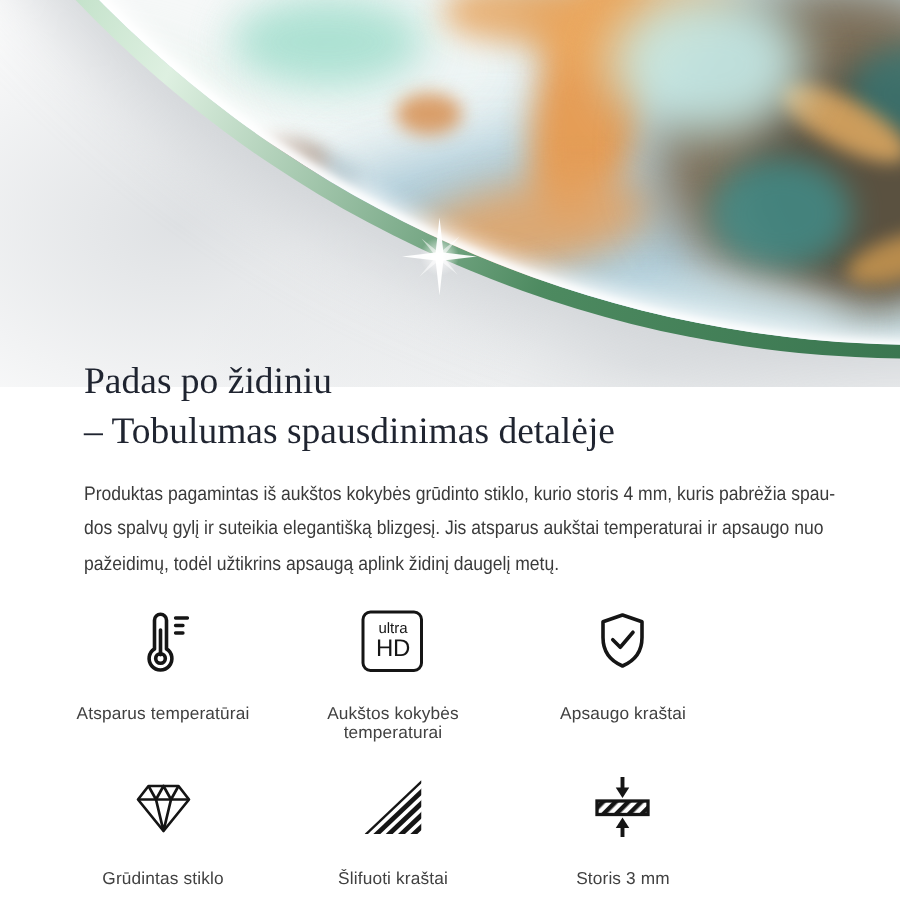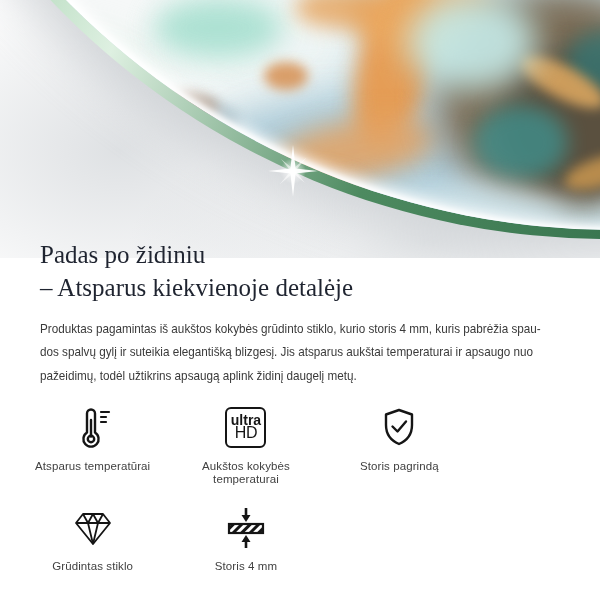--- a/index.html
+++ b/index.html
@@ -18,40 +18,40 @@
   .disc-edge{left:-162px;top:-1301px;width:1540px;height:1540px;
              background:linear-gradient(115deg,#5c9a6e 8%,#8cc49a 28%,#def0e1 40%,#4d8a60 54%,#2f6b47 72%,#275c3d 88%);}
   .disc{left:-155px;top:-1310px;width:1540px;height:1540px;background:#c6dde4;overflow:hidden;}
   .disc::after{content:"";position:absolute;inset:0;border-radius:50%;
                box-shadow:inset 10px -12px 14px -8px rgba(255,255,255,.95),
                           inset 4px -4px 5px -2px rgba(255,255,255,.8);}
   .blob{position:absolute;border-radius:50%;}
   .sparkle{position:absolute;left:264px;top:142px;width:58px;height:58px;z-index:5;}
 
   
-  .main{position:absolute;top:236px;left:0;width:492px;}
+  .main{position:absolute;top:236px;left:16px;width:492px;}
   .title{margin:2px 40px 0;font-family:"Liberation Serif",serif;font-weight:500;
          font-size:25px;line-height:33px;color:#1f2430;}
   .title span{display:block;}
   .desc{margin:13px 0 0 40px;width:606px;transform:scaleX(.9);transform-origin:0 0;
         font-size:13px;line-height:23.3px;color:#3a3a3a;}
   .desc div{white-space:nowrap;}
 
   
   .features{margin:19px 16px 0;display:grid;grid-template-columns:repeat(3,1fr);
             row-gap:20px;}
   .feature{display:flex;flex-direction:column;align-items:center;}
   .icon-box{width:44px;height:44px;display:flex;align-items:center;justify-content:center;}
-  .feature-label{margin-top:10px;font-size:11.5px;line-height:13px;color:#414141;
+  .feature-label{margin-top:20px;font-size:11.5px;line-height:13px;color:#414141;
                  text-align:center;letter-spacing:.1px;}
   svg.ic{display:block;}
   .uhd{width:37px;height:37px;border:2.5px solid #151515;border-radius:6px;
        display:flex;flex-direction:column;align-items:center;justify-content:center;
        color:#151515;}
-  .uhd .t1{font-size:14px;line-height:10px;font-weight:700;}
+  .uhd .t1{font-size:10px;line-height:10px;font-weight:400;}
   .uhd .t2{font-size:16px;line-height:16px;font-weight:400;letter-spacing:-.3px;}
 </style>
 </head>
 <body>
 
 <div class="page">
 
   <div class="hero">
     <div class="circle disc-shadow"></div>
     <div class="circle disc-edge"></div>
@@ -91,21 +91,21 @@
         <path d="M29 10 L30.6 27.4 L46 29 L30.6 30.6 L29 48 L27.4 30.6 L12 29 L27.4 27.4 Z" fill="#fff" opacity=".55"></path>
       </g>
       <path d="M29 3 L31.6 26.4 L54 29 L31.6 31.6 L29 55 L26.4 31.6 L4 29 L26.4 26.4 Z" fill="#fff" opacity=".95"></path>
       <circle cx="29" cy="29" r="2.2" fill="#fff"></circle>
     </svg>
   </div>
 
   <div class="main">
     <h1 class="title">
       <span>Padas po židiniu</span>
-      <span>– Atsparus kiekvienoje detalėje</span>
+      <span>– Tobulumas spausdinimas detalėje</span>
     </h1>
 
     <div class="desc">
       <div>Produktas pagamintas iš aukštos kokybės grūdinto stiklo, kurio storis 4 mm, kuris pabrėžia spau-</div>
       <div>dos spalvų gylį ir suteikia elegantišką blizgesį. Jis atsparus aukštai temperaturai ir apsaugo nuo</div>
       <div>pažeidimų, todėl užtikrins apsaugą aplink židinį daugelį metų.</div>
     </div>
 
     <div class="features">
 
@@ -131,49 +131,68 @@
         <div class="feature-label">Aukštos kokybės temperaturai</div>
       </div>
 
       <div class="feature">
         <div class="icon-box">
           <svg class="ic" width="44" height="44" viewBox="0 0 44 44" fill="none" stroke="#151515" stroke-width="2.4" stroke-linecap="round" stroke-linejoin="round">
             <path d="M22 4 L35 8.5 V19 C35 28.5 29.5 34.8 22 38 C14.5 34.8 9 28.5 9 19 V8.5 Z"></path>
             <path d="M15.5 20.5 L20.5 25.5 L29 15.5"></path>
           </svg>
         </div>
-        <div class="feature-label">Storis pagrindą</div>
+        <div class="feature-label">Apsaugo kraštai</div>
       </div>
 
       <div class="feature">
         <div class="icon-box">
           <svg class="ic" width="44" height="44" viewBox="0 0 44 44" fill="none" stroke="#151515" stroke-width="1.8" stroke-linejoin="round">
             <path d="M12 8 H32 L39 17 L22 38 L5 17 Z"></path>
             <path d="M5 17 H39"></path>
             <path d="M12 8 L17 17 L22 8 L27 17 L32 8"></path>
             <path d="M17 17 L22 38 M27 17 L22 38"></path>
           </svg>
         </div>
         <div class="feature-label">Grūdintas stiklo</div>
       </div>
 
+      <div class="feature">
+        <div class="icon-box">
+          <svg class="ic" width="44" height="44" viewBox="0 0 44 44">
+            <defs>
+              <clipPath id="tri">
+                  <polygon points="3,40 41,40 41,4"></polygon>
+                </clipPath>
+            </defs>
+            <g clip-path="url(#tri)" stroke="#151515" stroke-width="3.2">
+              <line x1="3" y1="40" x2="41" y2="4"></line>
+              <line x1="7" y1="44" x2="45" y2="8"></line>
+              <line x1="11" y1="48" x2="49" y2="12"></line>
+              <line x1="15" y1="52" x2="53" y2="16"></line>
+              <line x1="19" y1="56" x2="57" y2="20"></line>
+            </g>
+          </svg>
+        </div>
+        <div class="feature-label">Šlifuoti kraštai</div>
+      </div>
 
       <div class="feature">
         <div class="icon-box">
           <svg class="ic" width="44" height="44" viewBox="0 0 44 44">
             <defs>
               <pattern id="hatch" width="6" height="6" patternUnits="userSpaceOnUse" patternTransform="rotate(45)">
                 <rect width="3" height="6" fill="#151515"></rect>
               </pattern>
             </defs>
             <rect x="5" y="18" width="34" height="9" fill="url(#hatch)" stroke="#151515" stroke-width="2.2"></rect>
             <path d="M22 2 V9.5" stroke="#151515" stroke-width="2.6"></path>
             <polygon points="17.5,9 26.5,9 22,16" fill="#151515"></polygon>
             <path d="M22 42 V34.5" stroke="#151515" stroke-width="2.6"></path>
             <polygon points="17.5,36 26.5,36 22,29" fill="#151515"></polygon>
           </svg>
         </div>
-        <div class="feature-label">Storis 4 mm</div>
+        <div class="feature-label">Storis 3 mm</div>
       </div>
 
     </div>
   </div>
 </div>
 
 </body></html>

